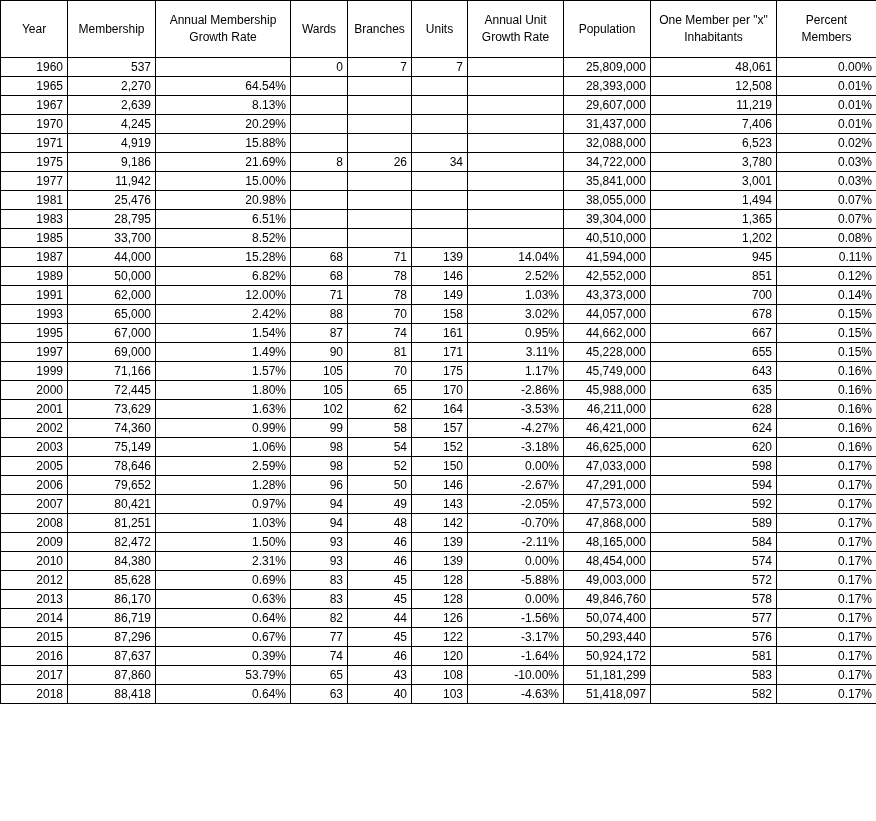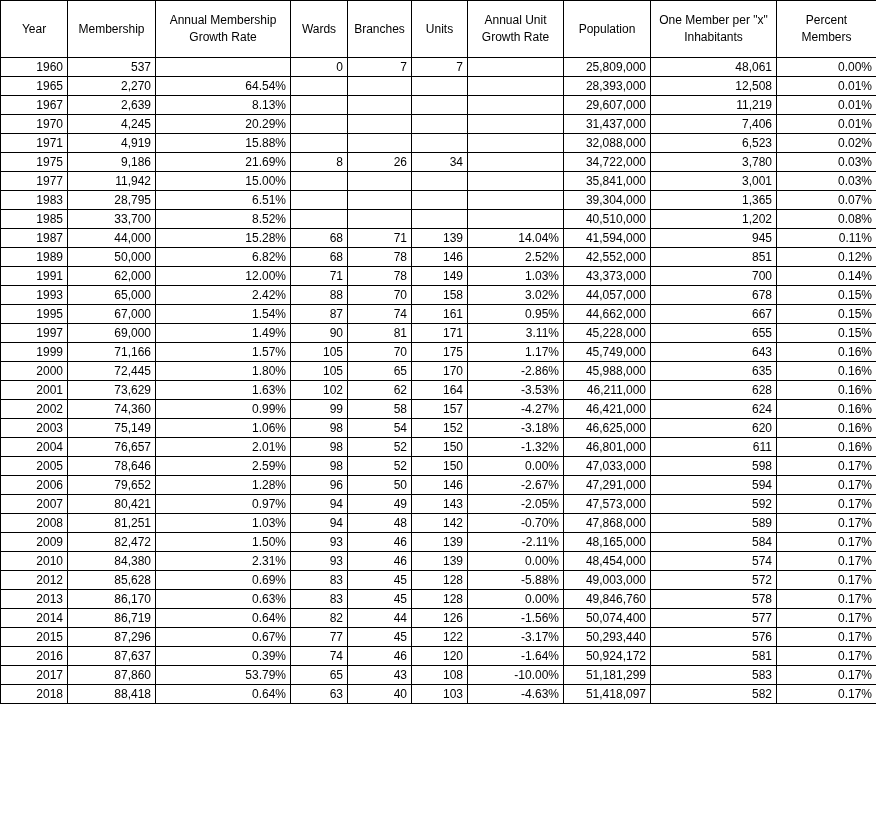--- a/index.html
+++ b/index.html
@@ -156,20 +156,32 @@
           <td>15.00%</td>
           <td></td>
           <td></td>
           <td></td>
           <td></td>
           <td>35,841,000</td>
           <td>3,001</td>
           <td>0.03%</td>
         </tr>
         <tr>
+          <td>1981</td>
+          <td>25,476</td>
+          <td>20.98%</td>
+          <td></td>
+          <td></td>
+          <td></td>
+          <td></td>
+          <td>38,055,000</td>
+          <td>1,494</td>
+          <td>0.07%</td>
+        </tr>
+        <tr>
           <td>1983</td>
           <td>28,795</td>
           <td>6.51%</td>
           <td></td>
           <td></td>
           <td></td>
           <td></td>
           <td>39,304,000</td>
           <td>1,365</td>
           <td>0.07%</td>
@@ -312,32 +324,20 @@
           <td>1.06%</td>
           <td>98</td>
           <td>54</td>
           <td>152</td>
           <td>-3.18%</td>
           <td>46,625,000</td>
           <td>620</td>
           <td>0.16%</td>
         </tr>
         <tr>
-          <td>2004</td>
-          <td>76,657</td>
-          <td>2.01%</td>
-          <td>98</td>
-          <td>52</td>
-          <td>150</td>
-          <td>-1.32%</td>
-          <td>46,801,000</td>
-          <td>611</td>
-          <td>0.16%</td>
-        </tr>
-        <tr>
           <td>2005</td>
           <td>78,646</td>
           <td>2.59%</td>
           <td>98</td>
           <td>52</td>
           <td>150</td>
           <td>0.00%</td>
           <td>47,033,000</td>
           <td>598</td>
           <td>0.17%</td>

